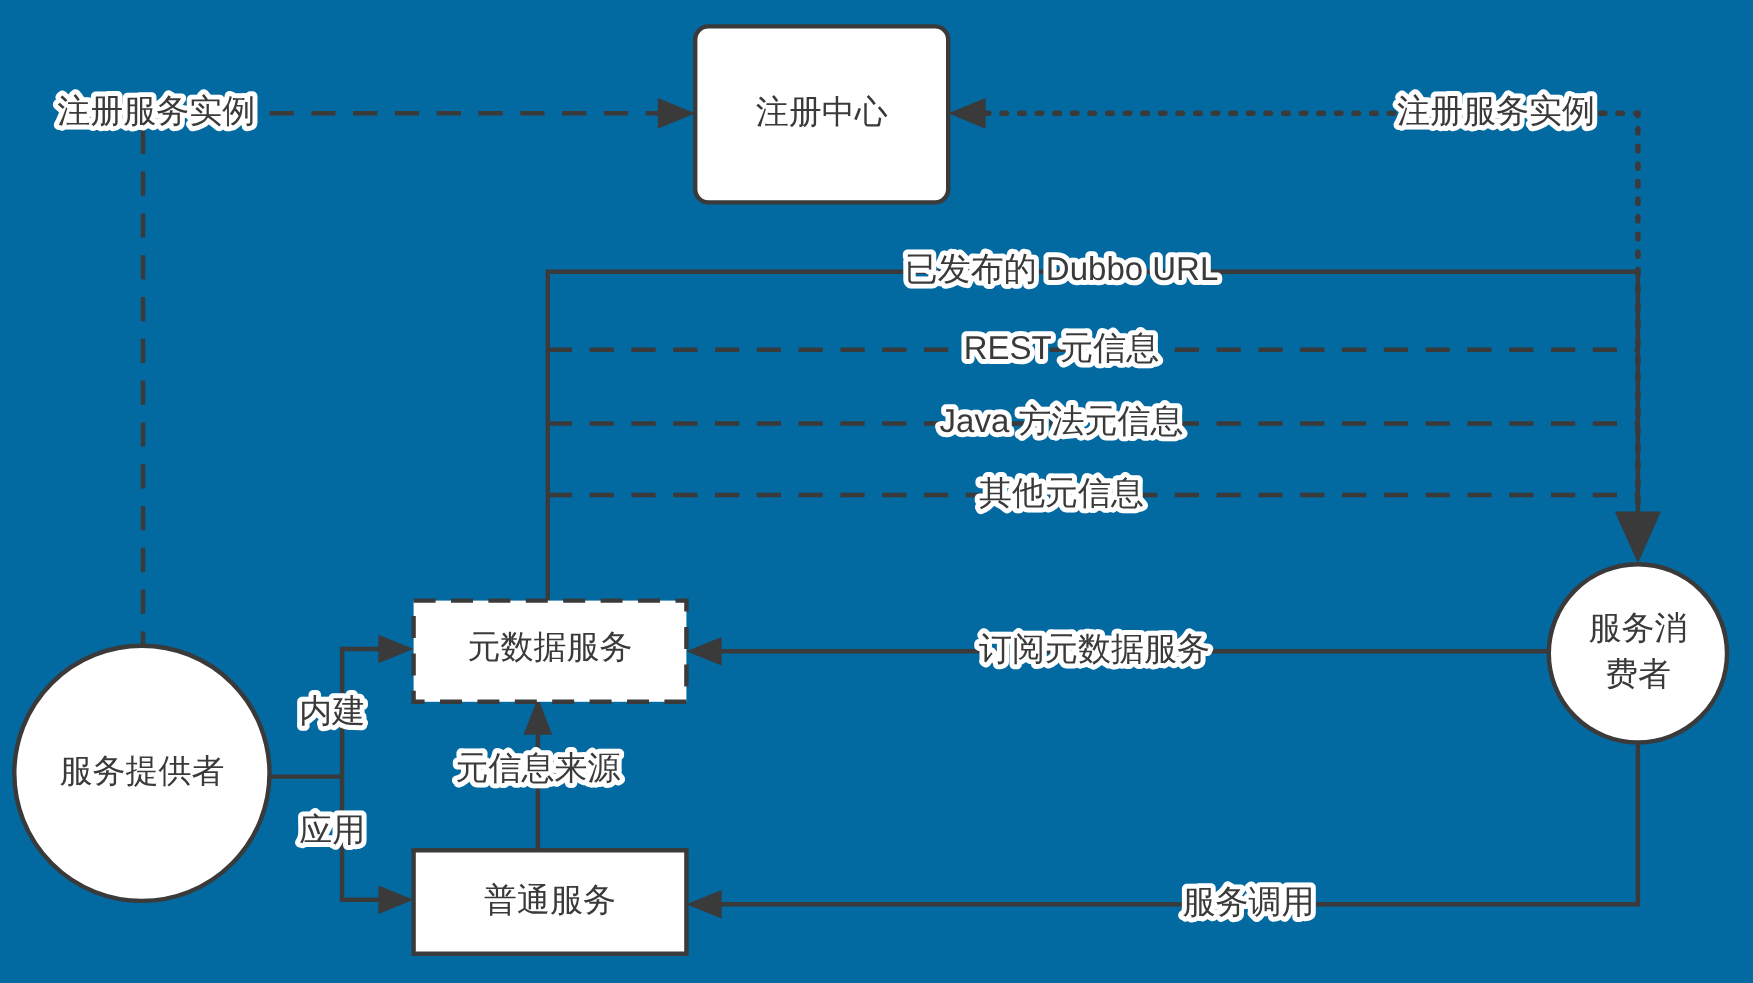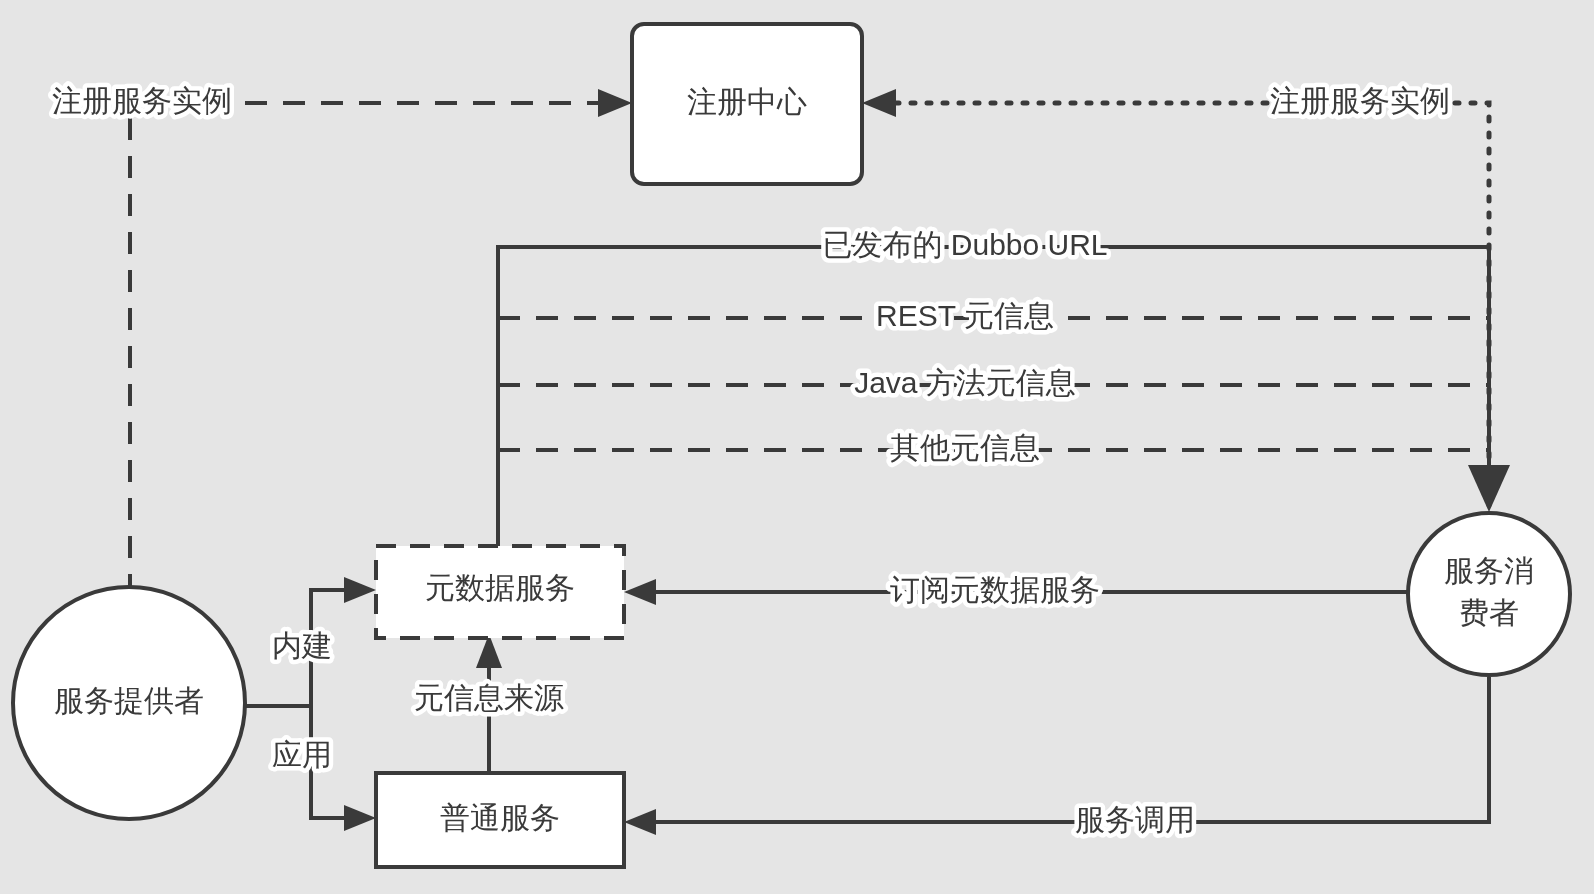--- a/index.html
+++ b/index.html
@@ -4,21 +4,21 @@
 <style>
   html, body {
     margin: 0;
     padding: 0;
     background: #ffffff;
   }
   #diagram-root {
     position: relative;
     width: 1594px;
     height: 894px;
-    background: #e5e5e5;
+    background: #0369a1;
     font-family: "Liberation Sans", "DejaVu Sans", sans-serif;
   }
   svg#diagram-svg {
     display: block;
     width: 1594px;
     height: 894px;
   }
   .node-shape {
     fill: #ffffff;
     stroke: #3a3a3a;

